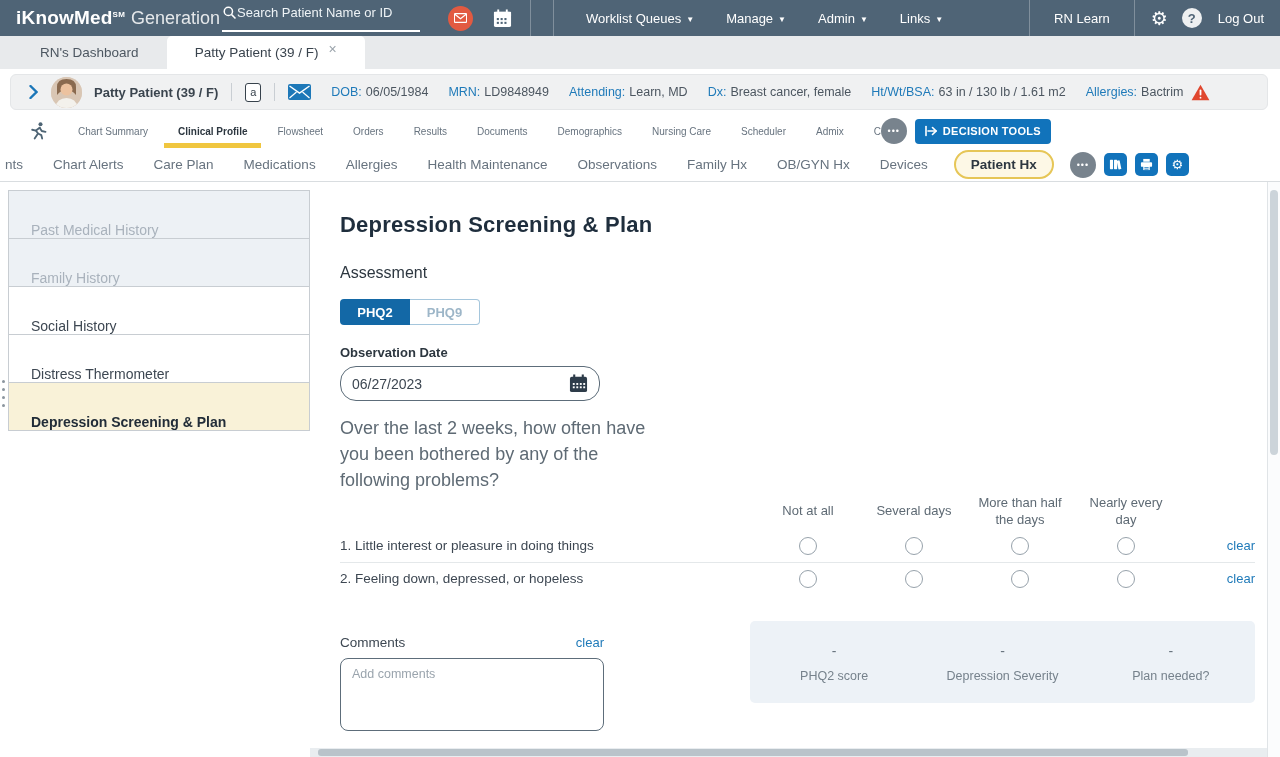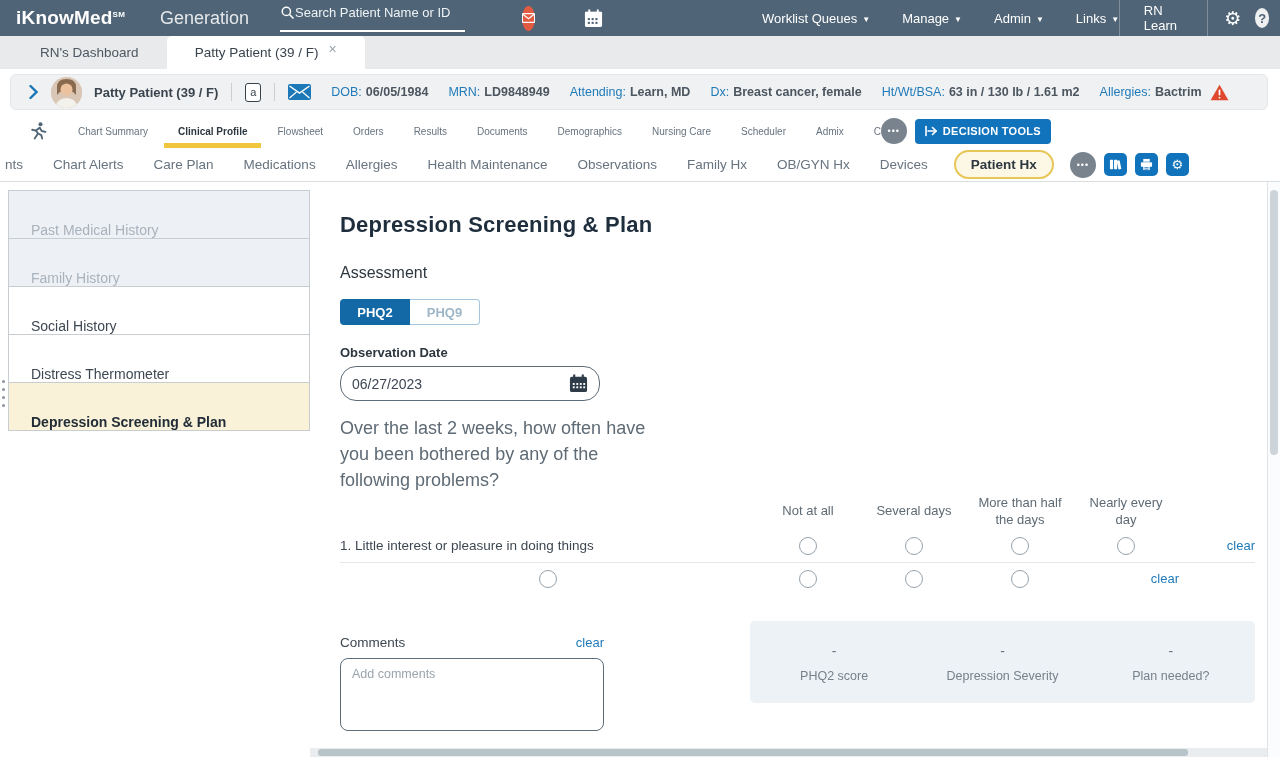--- a/index.html
+++ b/index.html
@@ -4,21 +4,21 @@
 <style>
   * { box-sizing: border-box; margin: 0; padding: 0; }
   html,body { width:1280px; height:757px; }
   body {
     font-family: "Liberation Sans", sans-serif;
     background:#fff; color:#3d4752; overflow:hidden; position:relative;
   }
   svg { display:block; }
 
   
-  .topbar { height:36px; background:#4f6476; display:flex; align-items:center; color:#fff;gap:29px; }
+  .topbar { height:36px; background:#4f6476; display:flex; align-items:center; color:#fff; }
   .brand { margin-left:16px; font-size:19px; font-weight:bold; letter-spacing:.2px; white-space:nowrap; }
   .brand sup { font-size:8px; font-weight:bold; }
   .product { font-size:18px; font-weight:400; color:rgba(255,255,255,.85); margin-left:6px; white-space:nowrap; }
   .search-wrap { display:flex; align-items:center; margin-left:2px; border-bottom:2px solid #fff; padding-bottom:10px; width:198px; }
   .search-wrap input { background:transparent; border:none; outline:none; color:#fff; font-size:13px; width:170px; font-family:inherit; }
   .search-wrap input::placeholder { color:#eef3f6; opacity:1; }
   .round-mail { width:25px; height:25px; border-radius:50%; background:#e25a41; display:flex; align-items:center; justify-content:center; margin-left:28px; cursor:pointer; }
   .tb-cal { margin-left:20px; cursor:pointer; }
   .tb-divider { width:1px; height:36px; background:rgba(255,255,255,.28); }
   .tb-env { width:172px; text-align:center; font-size:11px; line-height:1.35; margin-left:22px; margin-right:0; white-space:nowrap; }
@@ -41,21 +41,21 @@
   
   .banner-row { height:45px; background:#fff; position:relative; }
   .banner { position:absolute; left:10px; right:12px; top:5px; height:36px; background:#f0f1f2; border:1px solid #e4e6e8; border-radius:6px; display:flex; align-items:center; font-size:12.5px; }
   .pb-chevron { margin-left:18px; cursor:pointer; }
   .pb-avatar { width:31px; height:31px; border-radius:50%; margin-left:13px; overflow:hidden; background:#dcd0c5; }
   .pb-name { margin-left:12px; font-weight:bold; font-size:13px; color:#3a444e; white-space:nowrap; }
   .pb-div { width:1px; height:18px; background:#c9ced3; margin:0 13px; }
   .pb-alias { width:16px; height:19px; border:1.5px solid #37424c; border-radius:3px; font-size:11px; color:#37424c; display:flex; align-items:center; justify-content:center; cursor:pointer; background:#fff; }
   .pb-field { margin-left:20px; white-space:nowrap; }
   .pb-field .lbl { color:#1f7ab9; margin-right:4px; }
-  .pb-field .val { color:#4c5660;font-weight:bold; }
+  .pb-field .val { color:#4c5660; }
   .pb-warn { margin-left:8px; cursor:pointer; }
 
   
   .mainnav { height:34px; display:flex; align-items:center; background:#fff; }
   .runner { margin-left:28px; }
   .mn-item { margin-left:30px; font-size:10px; color:#67737f; height:100%; display:flex; align-items:center; position:relative; cursor:pointer; white-space:nowrap; }
   .mn-item.active { font-weight:bold; color:#2d3740; }
   .mn-item.active::after { content:""; position:absolute; left:-14px; right:-14px; bottom:0; height:5px; background:#f0c63f; }
   .mn-item.truncated { width:13px; overflow:hidden; margin-left:30px; }
   .circle-more { width:26px; height:26px; border-radius:50%; background:#78838d; color:#fff; font-size:9px; letter-spacing:1px; display:flex; align-items:center; justify-content:center; cursor:pointer; }
@@ -415,20 +415,21 @@
         </div>
       <div class="qcell">
           <span class="radio"></span>
         </div>
       <div class="qcell qclear">
           <span class="clear-link">clear</span>
         </div>
 
       <div class="row-sep"></div>
 
+      <div class="qcell qtext">2. Feeling down, depressed, or hopeless</div>
       <div class="qcell">
           <span class="radio"></span>
         </div>
       <div class="qcell">
           <span class="radio"></span>
         </div>
       <div class="qcell">
           <span class="radio"></span>
         </div>
       <div class="qcell">

